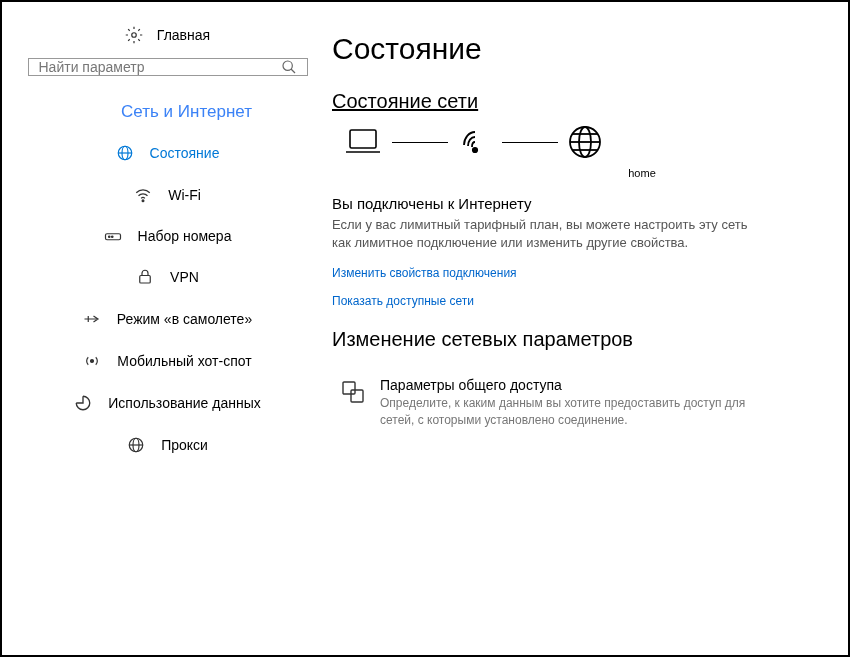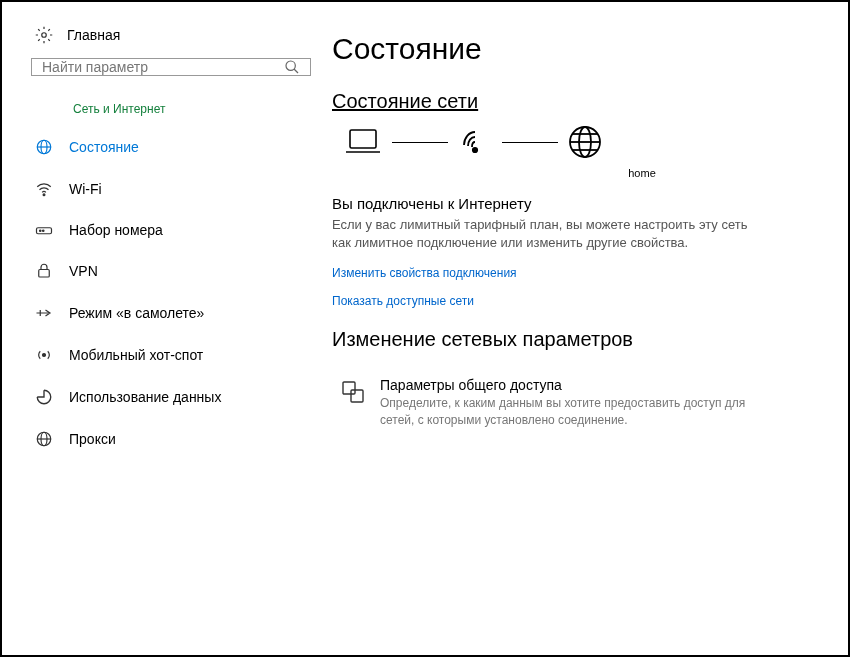--- a/index.html
+++ b/index.html
@@ -11,20 +11,21 @@
       height: 657px;
       overflow: hidden;
       border: 2px solid #000;
     }
     .container { display: flex; height: 100%; }
     .sidebar {
       width: 310px;
       padding: 18px 8px 18px 29px;
       display: flex;
       flex-direction: column;
+      align-items: center;
     }
     .home-row {
       display: flex;
       align-items: center;
       gap: 14px;
       padding: 6px 4px 14px 4px;
       font-size: 14px;
     }
     .search-box {
       border: 1px solid #999;
@@ -40,22 +41,22 @@
       border: none;
       outline: none;
       flex: 1;
       font-size: 14px;
       color: #666;
       font-family: inherit;
       background: transparent;
     }
     .search-box input::placeholder { color: #777; }
     .category-label {
-      font-size: 12px;
-      color: #15803d;
+      font-size: 17px;
+      color: #3b82f6;
       padding: 4px 4px 10px 4px;
       margin-left: 38px;
     }
     .nav-item {
       display: flex;
       align-items: center;
       gap: 16px;
       padding: 12px 4px;
       font-size: 14px;
       cursor: pointer;

